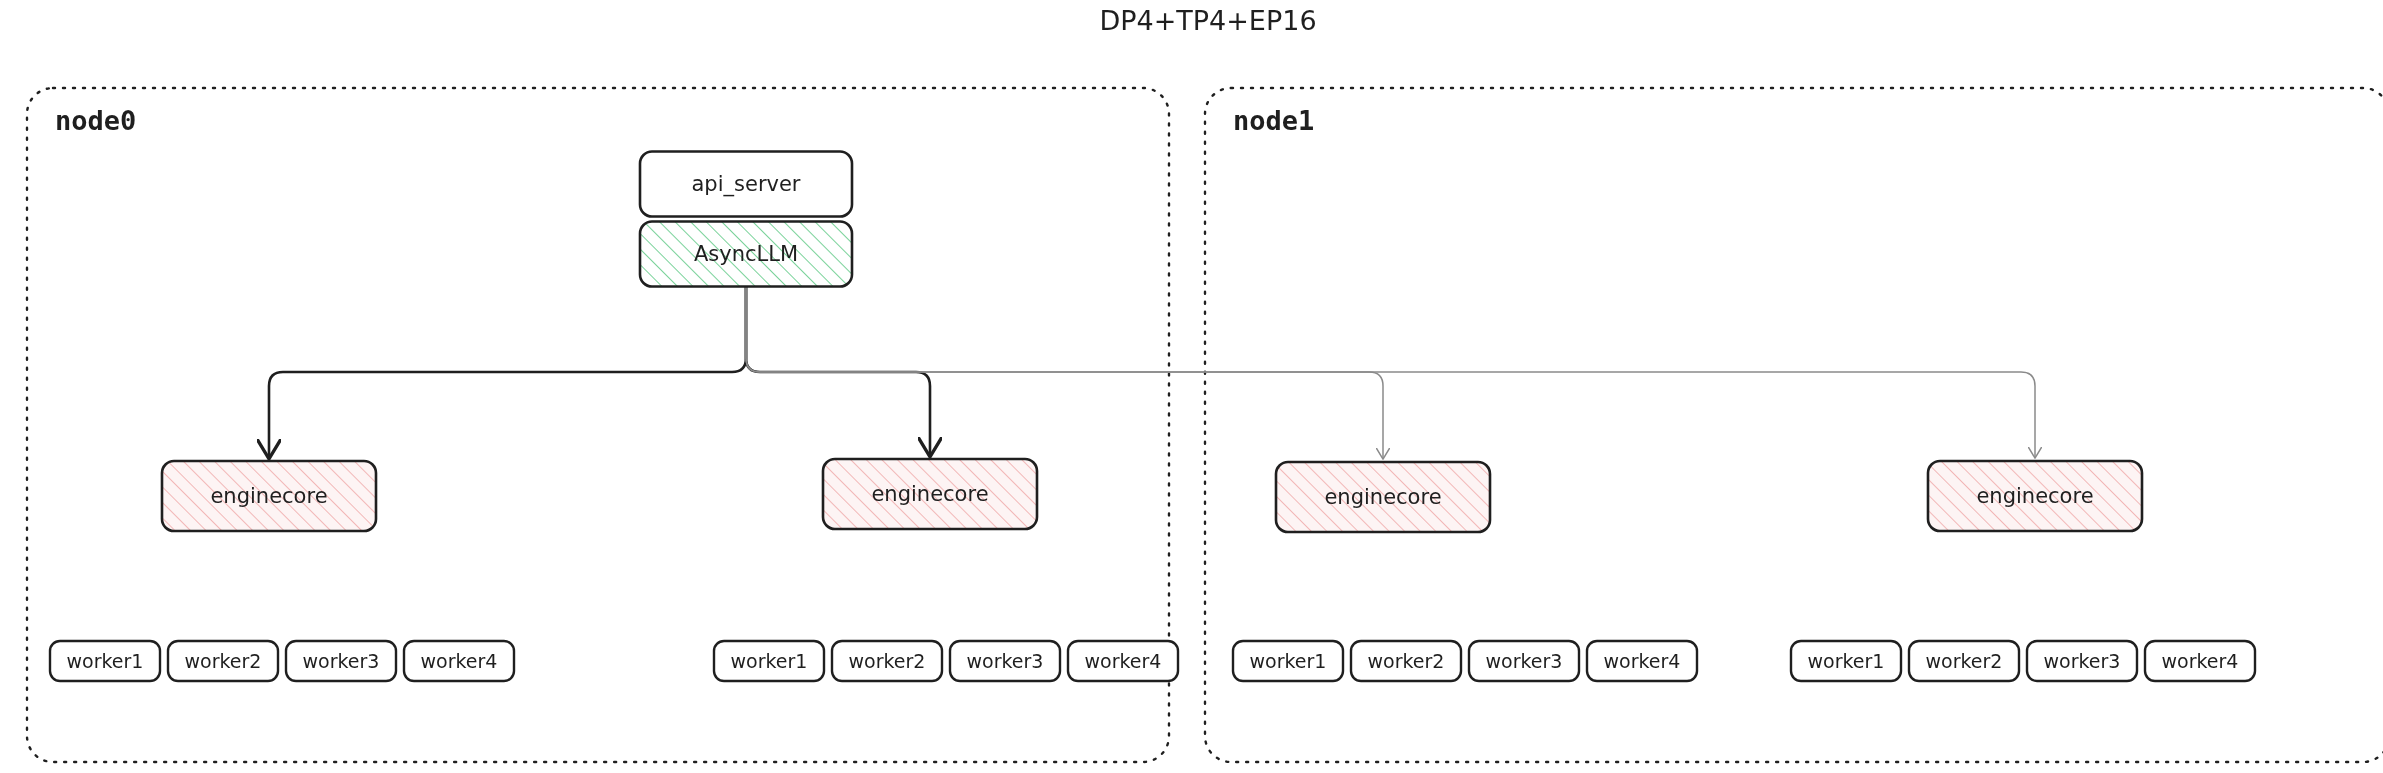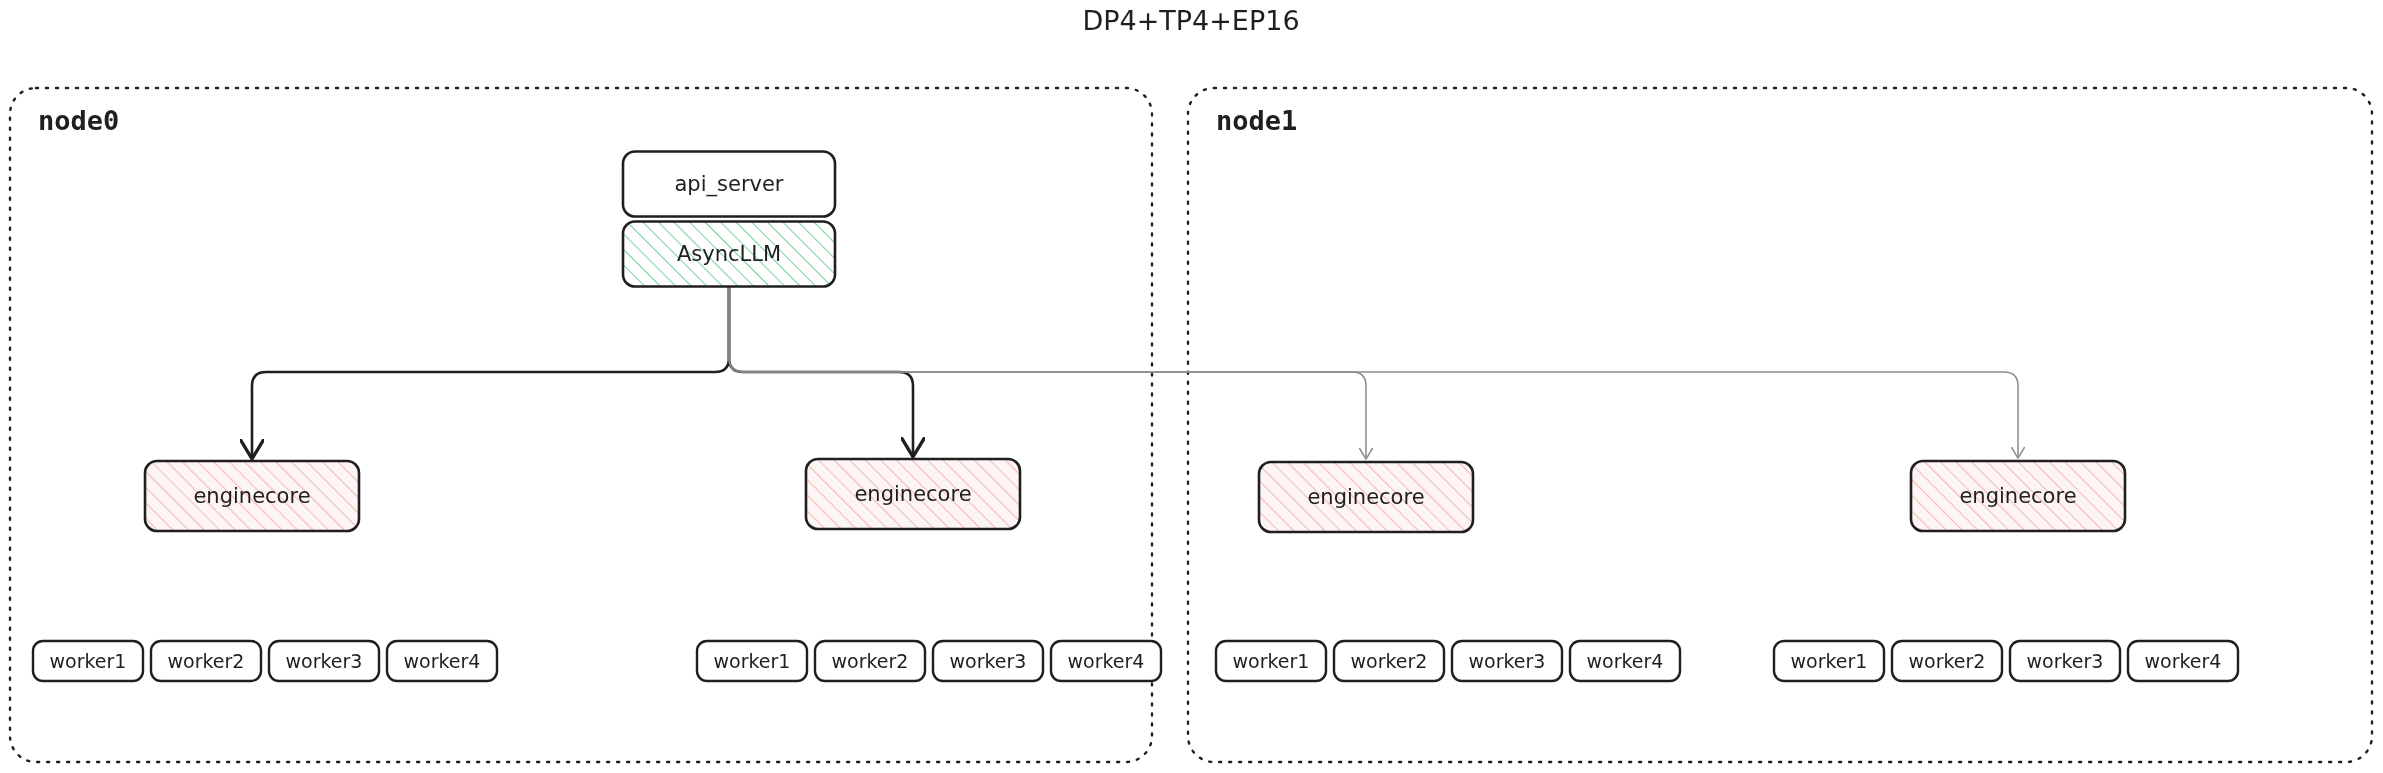--- a/index.html
+++ b/index.html
@@ -1,18 +1,18 @@
 <!DOCTYPE html>
 <html><head>
 <meta charset="utf-8">
 <style>
   html,body{margin:0;padding:0;background:#ffffff;}
   body{width:2383px;height:773px;overflow:hidden;
        font-family:"DejaVu Sans",sans-serif;}
-  #diagram-root{position:relative;width:2294px;height:773px;}
+  #diagram-root{position:relative;width:2294px;height:773px;margin-left:17px;}
   svg#diagram{display:block;width:2383px;height:773px;}
 
   .node-title{font-family:"DejaVu Sans Mono",monospace;font-size:27px;fill:#1f1f1f;font-weight:700;}
   .diagram-title{font-family:"DejaVu Sans",sans-serif;font-size:27px;fill:#1f1f1f;}
   .box-label{font-family:"DejaVu Sans",sans-serif;font-size:21px;fill:#1f1f1f;}
   .worker-label{font-family:"DejaVu Sans",sans-serif;font-size:19px;fill:#1f1f1f;}
   .node-frame{fill:none;stroke:#1f1f1f;stroke-width:2.4;stroke-dasharray:2 8;stroke-linecap:round;}
   .worker-box{fill:#ffffff;stroke:#1f1f1f;stroke-width:2.4;}
   .edge-strong{fill:none;stroke:#1f1f1f;stroke-width:2.6;stroke-linecap:round;stroke-linejoin:round;}
   .edge-weak{fill:none;stroke:#8a8a8a;stroke-width:1.5;stroke-linecap:round;stroke-linejoin:round;}

